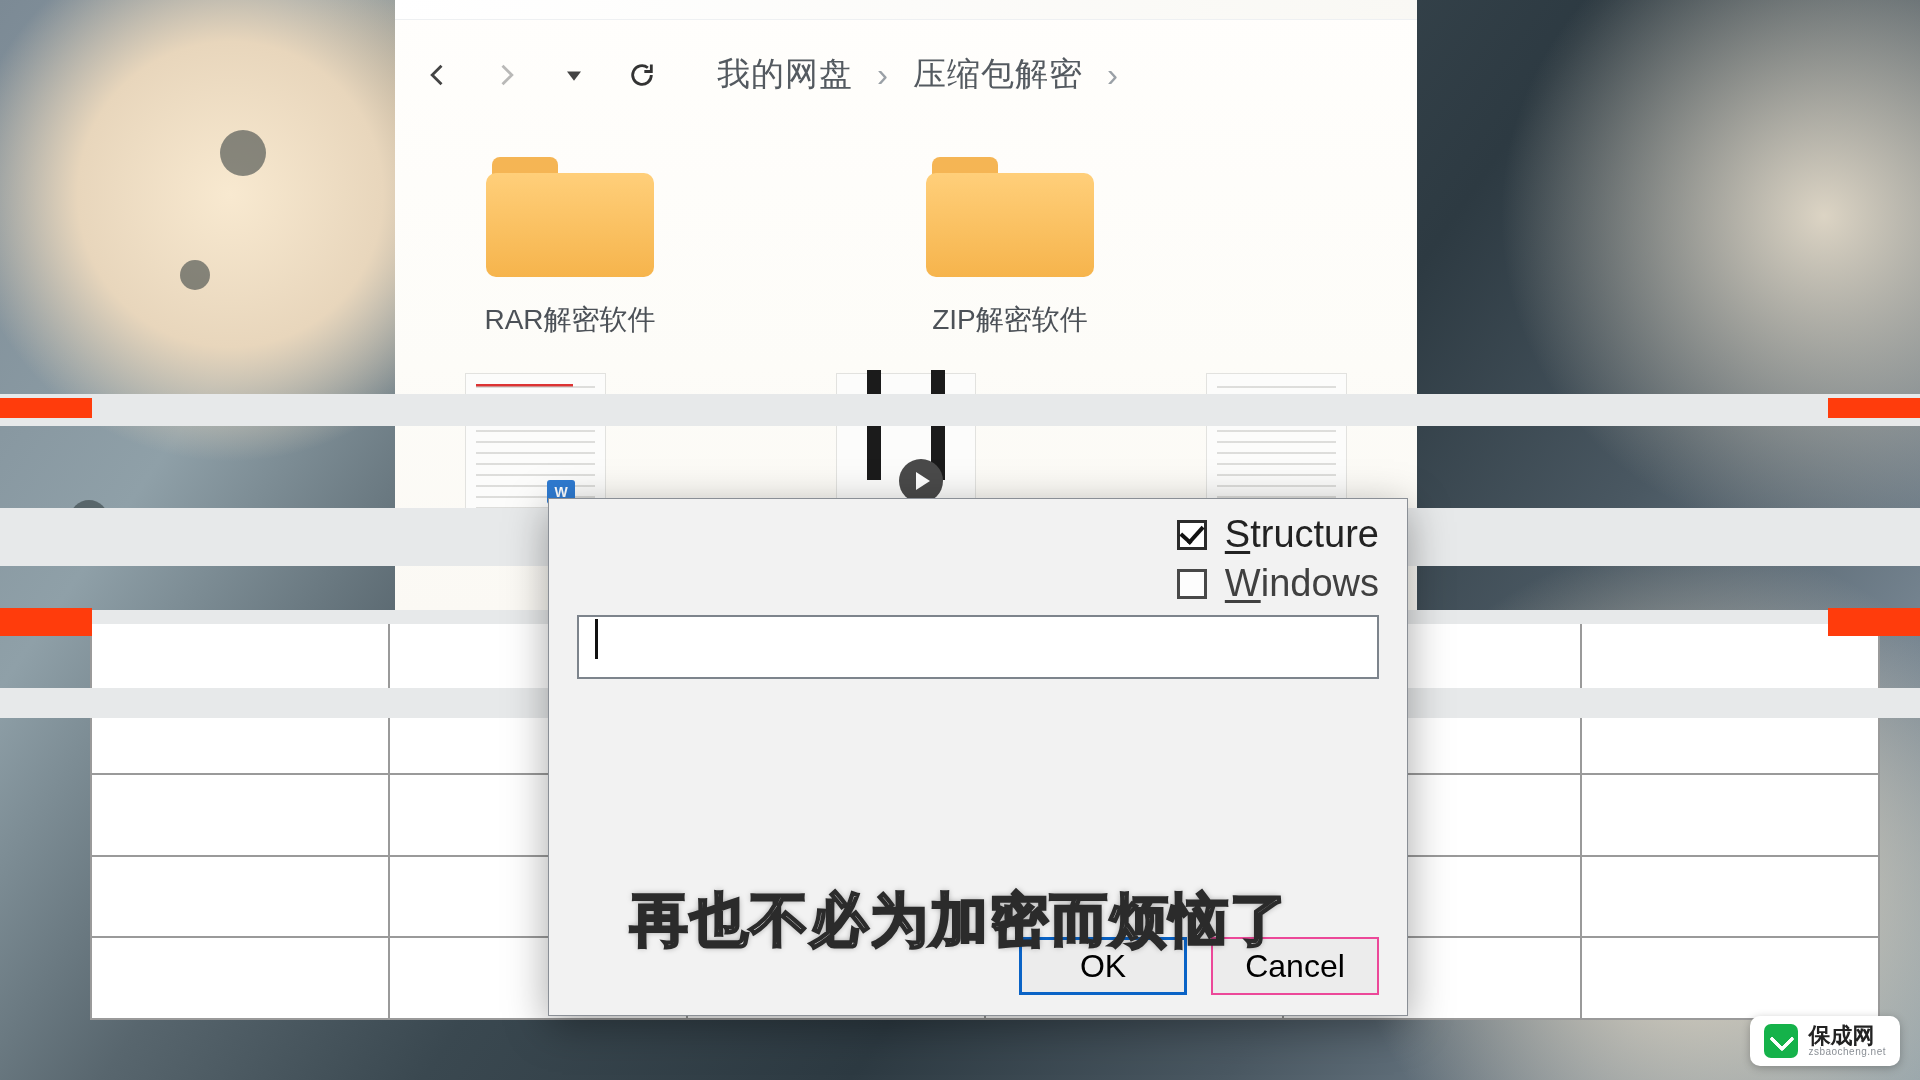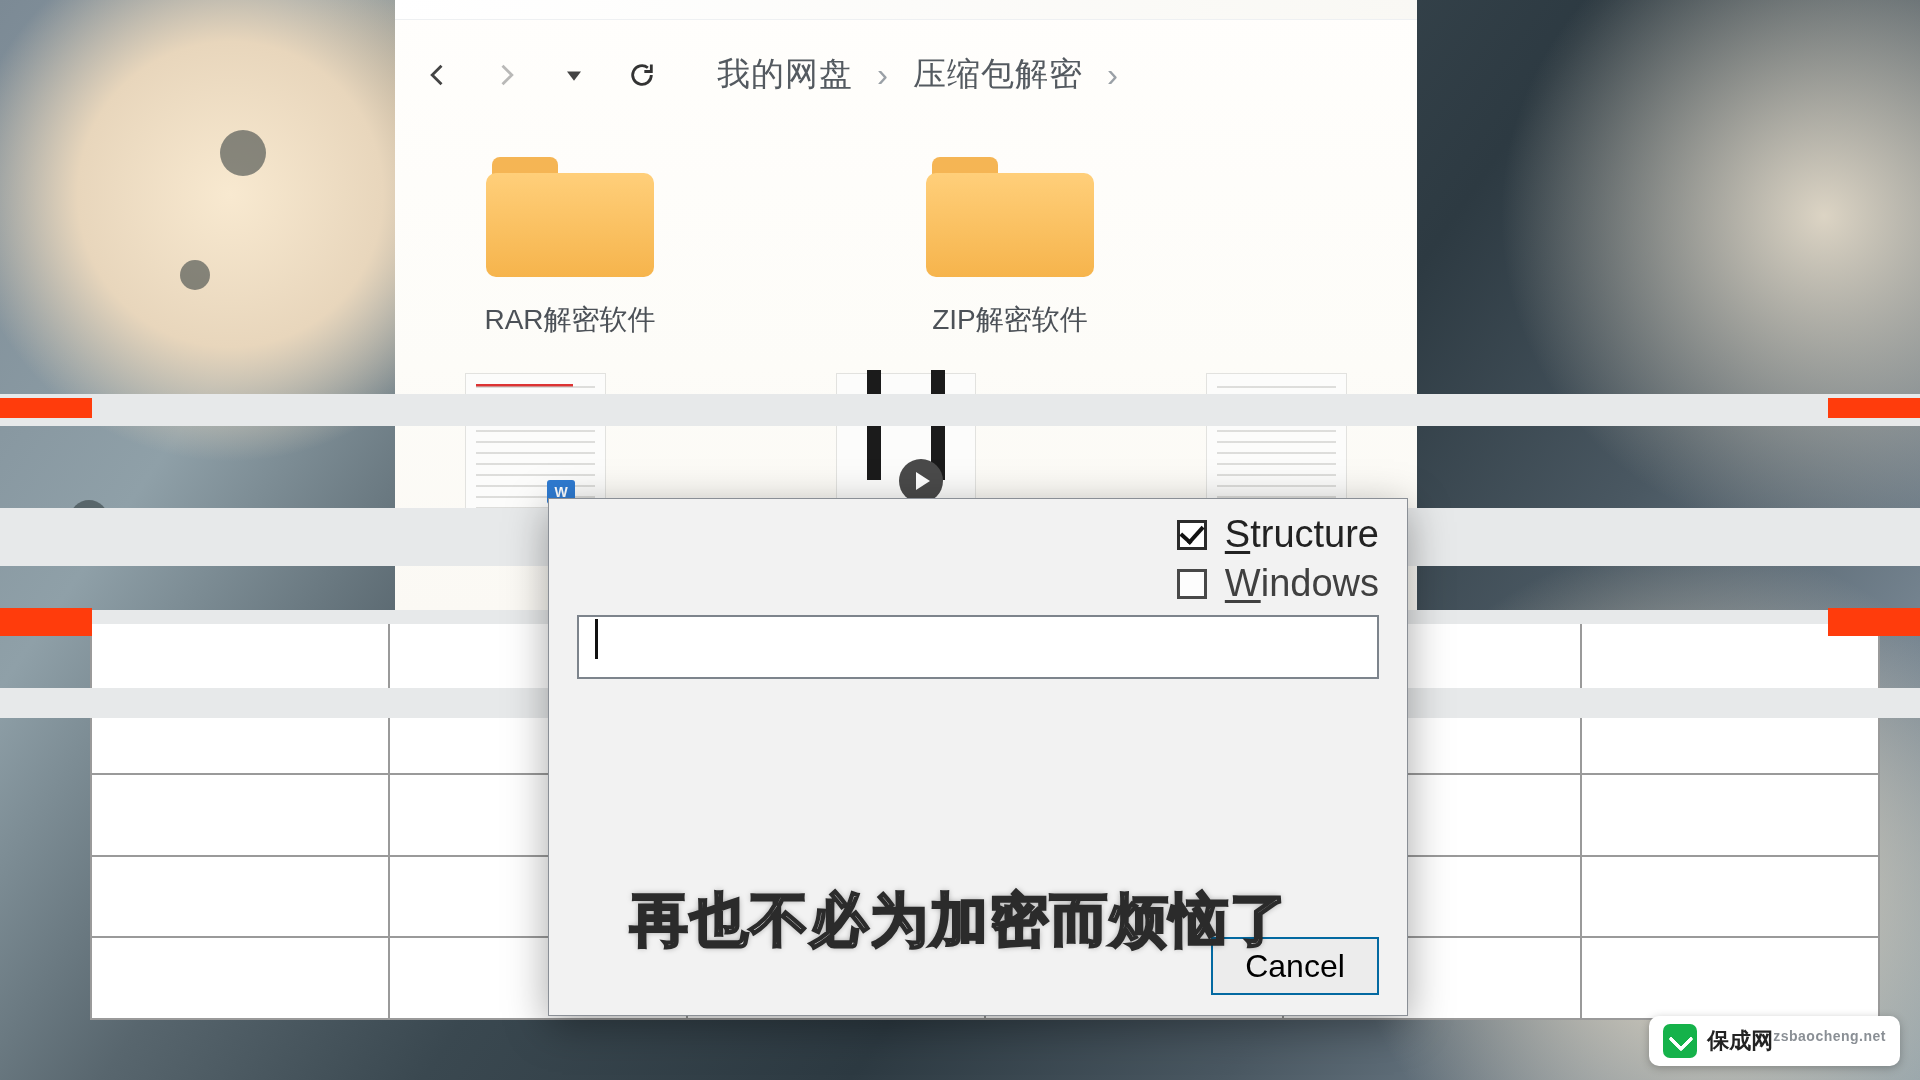--- a/index.html
+++ b/index.html
@@ -59,36 +59,36 @@
   background:#f2f2f2; border:1px solid #8a8f96; box-shadow:0 10px 40px rgba(0,0,0,.35); padding:8px 28px 18px 28px; }
 .dlg .row { display:flex; align-items:center; gap:18px; margin:6px 0 4px 0; font-size:38px; color:#222;justify-content:flex-end; }
 .chk { width:30px; height:30px; border:3px solid #2b2b2b; display:inline-flex; align-items:center; justify-content:center; background:#fff; }
 .chk.checked::after { content:""; width:18px; height:10px; border-left:4px solid #111; border-bottom:4px solid #111; transform:rotate(-48deg); margin-top:-6px; }
 .u { text-decoration:underline; text-underline-offset:4px; }
 .dlg label { font-size:38px; color:#222; }
 .dlg .lbl-pw { margin-top:54px; display:block; font-size:38px; }
 .pw-box { margin-top:10px; width:100%; height:64px; border:2px solid #7d848c; background:#fff; font-size:34px; padding:0 12px; }
 .caret { display:inline-block; width:3px; height:40px; background:#111; vertical-align:middle; margin-left:4px; }
 .btns { position:absolute; right:28px; bottom:20px; display:flex; gap:24px; }
-.btn { min-width:168px; height:58px; background:#ececec; border:2px solid #0369a1; font-size:32px; display:flex; align-items:center; justify-content:center; }
+.btn { min-width:168px; height:58px; background:#ececec; border:2px solid #ec4899; font-size:32px; display:flex; align-items:center; justify-content:center; }
 .btn.primary { border:3px solid #0a63c6; }
 
 
 .subtitle { position:absolute; left:50%; bottom:120px; transform:translateX(-50%);
   font-size:58px; letter-spacing:2px; font-weight:600; color:#fff;
   -webkit-text-stroke:2.5px #2b2b2b; text-shadow:0 0 6px rgba(0,0,0,.4); white-space:nowrap; }
 
 
 .wm { position:absolute; right:20px; bottom:14px; display:flex; align-items:center; gap:10px;
   background:#fff; border-radius:10px; padding:8px 14px; box-shadow:0 2px 8px rgba(0,0,0,.25); }
 .wm-ico { width:34px; height:34px; background:#15b24a; border-radius:7px; position:relative; }
 .wm-ico::after { content:""; position:absolute; left:9px; top:6px; width:14px; height:14px; border:4px solid #fff; border-top:none; border-right:none; transform:rotate(-45deg); border-radius:2px; }
-.wm-txt { display:flex; flex-direction:row; line-height:1.05; }
+.wm-txt { display:flex; flex-direction:column; line-height:1.05; }
 .wm-main { font-size:22px; font-weight:700; color:#222; }
-.wm-sub { font-size:14px; color:#8a8f95; letter-spacing:.5px;font-weight:bold; }
+.wm-sub { font-size:10px; color:#8a8f95; letter-spacing:.5px; }
 </style>
 </head>
 <body>
 
 <div class="backdrop">
   <div class="blotch" style="left:220px;top:130px;width:46px;height:46px"></div>
   <div class="blotch" style="left:180px;top:260px;width:30px;height:30px"></div>
   <div class="blotch" style="left:70px;top:500px;width:38px;height:38px"></div>
 </div>
 
@@ -213,20 +213,21 @@
   <div class="row">
     <span class="chk checked"></span>
     <label><span class="u">S</span>tructure</label>
   </div>
   <div class="row" style="opacity:.85">
     <span class="chk"></span>
     <label><span class="u">W</span>indows</label>
   </div>
   <div class="pw-box" value=""><span class="caret"></span></div>
   <div class="btns">
+    <div class="btn primary">OK</div>
     <div class="btn">Cancel</div>
   </div>
 </div>
 
 <div class="subtitle">再也不必为加密而烦恼了</div>
 
 <div class="wm">
   <div class="wm-ico"></div>
   <div class="wm-txt">
     <span class="wm-main">保成网</span>

